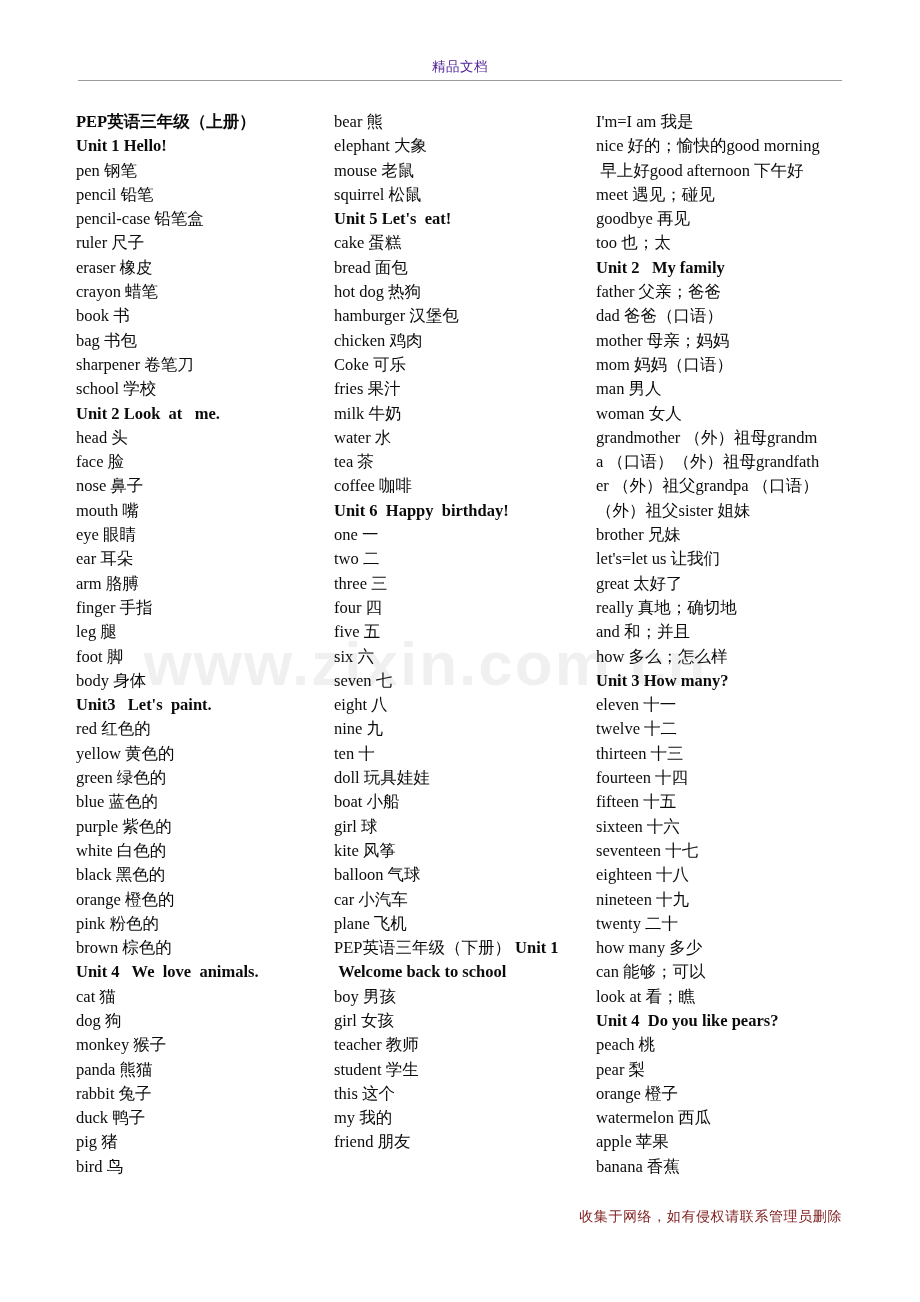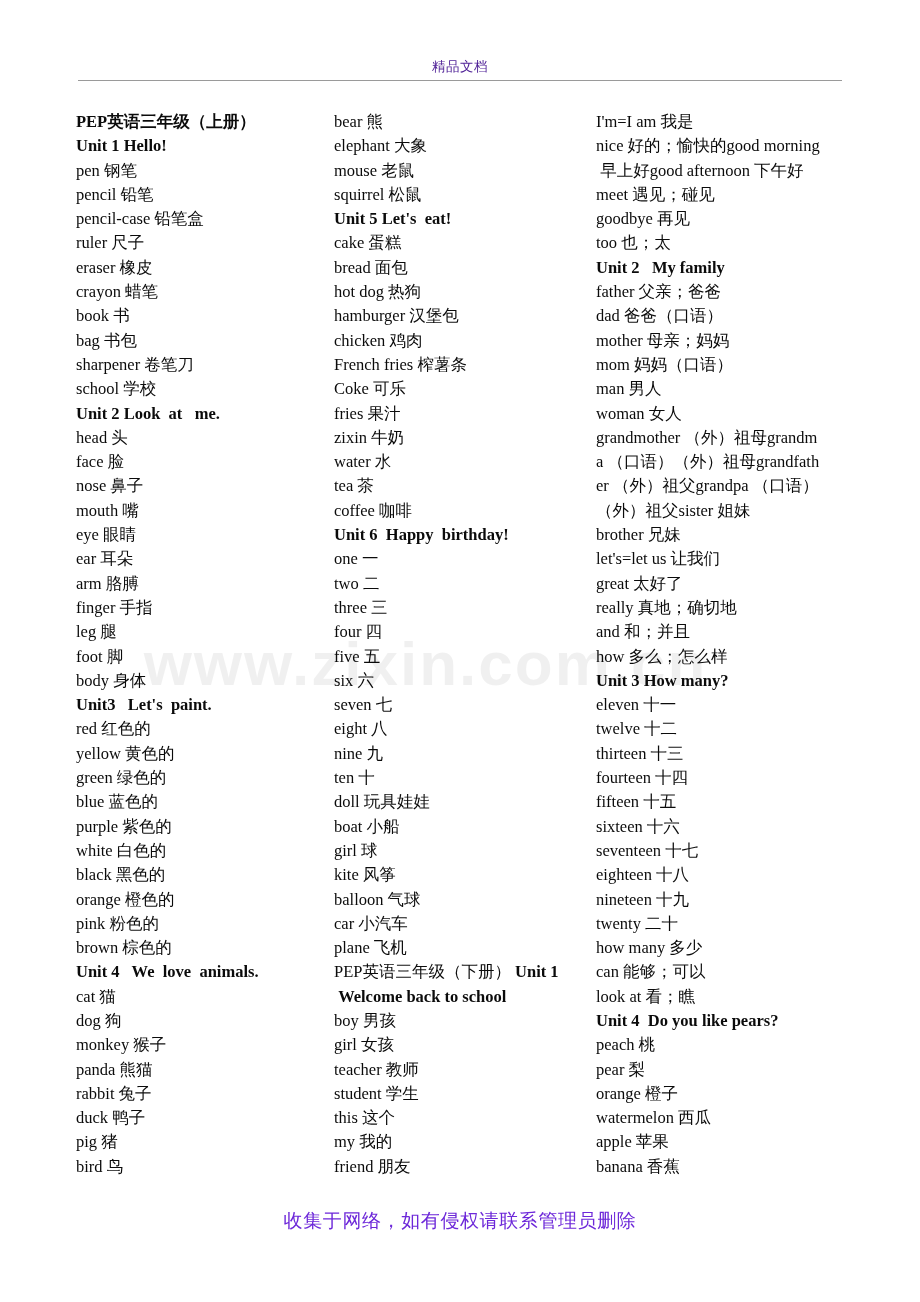--- a/index.html
+++ b/index.html
@@ -45,23 +45,23 @@
     height: 1px;
     background: #9a9a9a;
   }
 
   
   .footer {
     position: absolute;
     top: 1208px;
     left: 78px;
     width: 764px;
-    text-align: center;
-    font-size: 19px;
-    color: #6d28d9;
+    text-align: right;
+    font-size: 14px;
+    color: #7f1d1d;
     letter-spacing: 0.6px;
   }
 
   
   .watermark {
     position: absolute;
     top: 628px;
     left: 0px;
     width: 851px;
     text-align: center;
@@ -167,24 +167,23 @@
         <div class="line">bear 熊</div>
         <div class="line">elephant 大象</div>
         <div class="line">mouse 老鼠</div>
         <div class="line">squirrel 松鼠</div>
         <div class="line bold">Unit 5 Let's  eat!</div>
         <div class="line">cake 蛋糕</div>
         <div class="line">bread 面包</div>
         <div class="line">hot dog 热狗</div>
         <div class="line">hamburger 汉堡包</div>
         <div class="line">chicken 鸡肉</div>
-        <div class="line">French fries 榨薯条</div>
         <div class="line">Coke 可乐</div>
         <div class="line">fries 果汁</div>
-        <div class="line">zixin 牛奶</div>
+        <div class="line">milk 牛奶</div>
         <div class="line">water 水</div>
         <div class="line">tea 茶</div>
         <div class="line">coffee 咖啡</div>
         <div class="line bold">Unit 6  Happy  birthday!</div>
         <div class="line">one 一</div>
         <div class="line">two 二</div>
         <div class="line">three 三</div>
         <div class="line">four 四</div>
         <div class="line">five 五</div>
         <div class="line">six 六</div>

